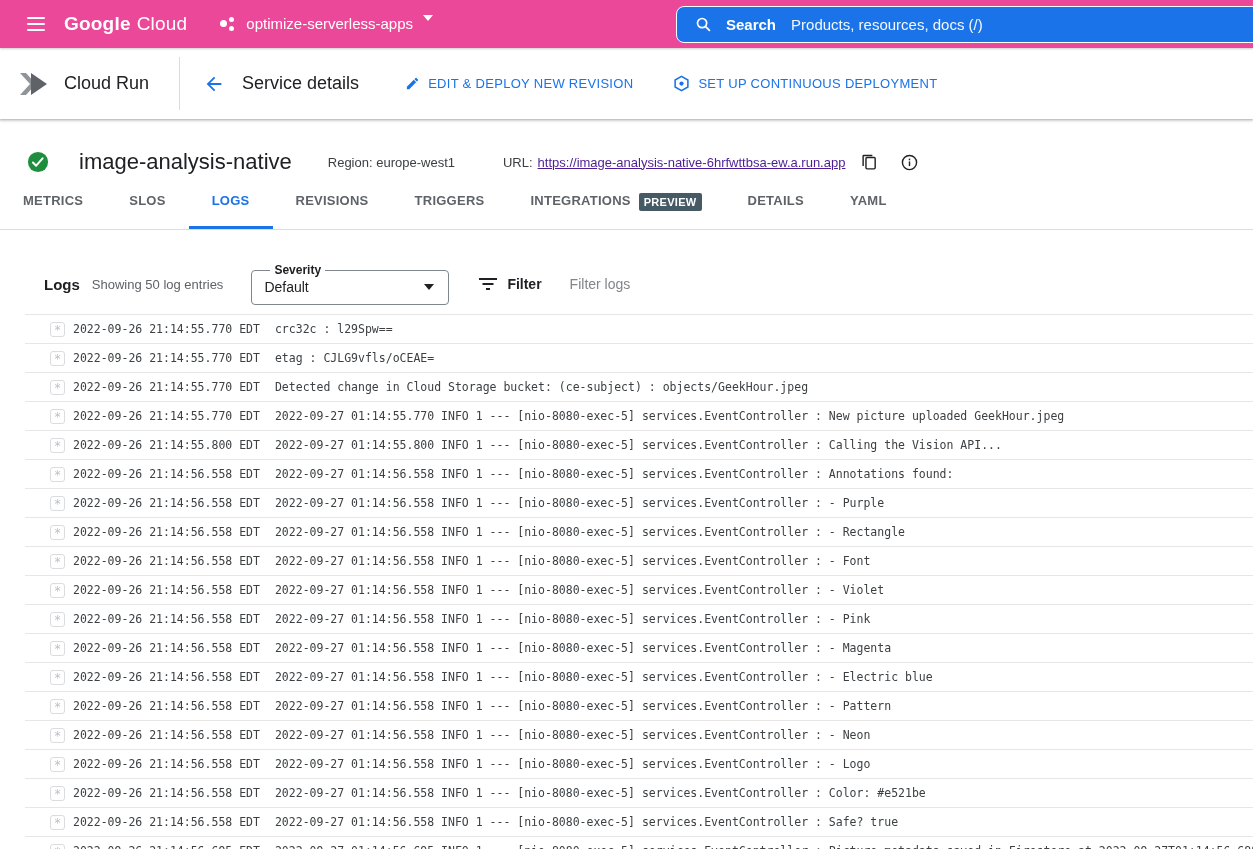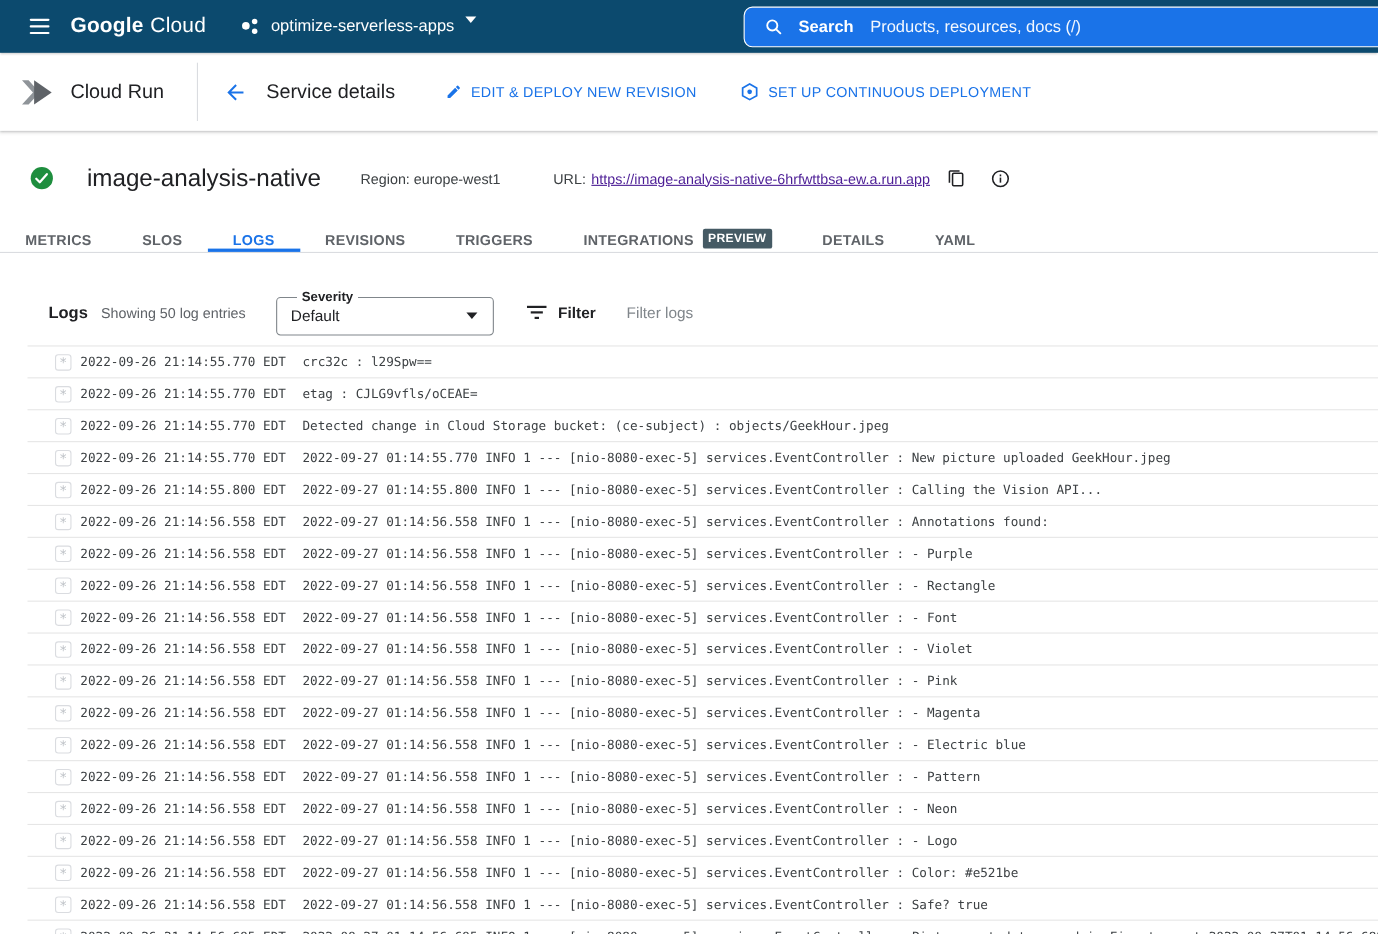--- a/index.html
+++ b/index.html
@@ -1,21 +1,21 @@
 <!DOCTYPE html>
 <html><head>
 <meta charset="utf-8">
 <style>
   * { box-sizing: border-box; margin: 0; padding: 0; }
   html,body { width:1253px; height:849px; overflow:hidden; background:#fff;
     font-family:"Liberation Sans", sans-serif; }
   body { position:relative; }
 
   
-  .topbar { position:relative; height:48px; background:#0c4a6e; display:flex;
+  .topbar { position:relative; height:48px; background:#ec4899; display:flex;
     align-items:center; padding-left:16px; box-shadow:0 1px 2px rgba(0,0,0,.2); z-index:5; }
   .hamburger { width:40px; height:40px; display:flex; flex-direction:column; gap:4px;
     justify-content:center; align-items:center; cursor:pointer; }
   .hamburger span { display:block; width:18px; height:2px; background:#fff; border-radius:1px; }
   .gc-logo { display:flex; align-items:baseline; margin-left:8px; color:#fff; font-size:19px; letter-spacing:.2px; }
   .gc-logo .g1 { font-weight:700; }
   .gc-logo .g2 { font-weight:400; margin-left:6px; }
   .proj { display:flex; align-items:flex-start; margin-left:32px; color:#fff; font-size:15px; cursor:pointer; }
   .proj-icon { width:18px; height:18px; position:relative; margin-right:9px; }
   .proj-icon i { position:absolute; background:#fff; border-radius:50%; }
@@ -52,21 +52,21 @@
   .svc-meta { font-size:13px; color:#3c4043; margin-left:36px; }
   .svc-url-label { font-size:13px; color:#3c4043; margin-left:48px; }
   .svc-url { font-size:13px; color:#4c1d95; text-decoration:underline; margin-left:5px; }
   .icon-btn { background:none; border:none; cursor:pointer; display:flex; align-items:center;
     justify-content:center; width:24px; height:24px; }
   .copy-btn { margin-left:12px; }
   .info-btn { margin-left:16px; }
 
   
   .tabs { display:flex; margin-top:18px; border-bottom:1px solid #dadce0; padding-left:0; }
-  .tab { display:flex; align-items:flex-end; gap:8px; padding:0 23px; height:36px; cursor:pointer;
+  .tab { display:flex; align-items:flex-start; gap:8px; padding:0 23px; height:36px; cursor:pointer;
     font-size:13px; font-weight:700; letter-spacing:.25px; color:#5f6368; border-bottom:3px solid transparent; }
   .tab.active { color:#1a73e8; border-bottom-color:#1a73e8; }
   .tab .badge { background:#455a64; color:#fff; font-size:11px; font-weight:700;
     padding:3px 5px; border-radius:2px; letter-spacing:.3px; }
 
   
   .logbar { display:flex; align-items:center; padding-left:44px; margin-top:26px; height:56px; }
   .logs-title { font-size:15px; font-weight:700; color:#202124; }
   .logs-sub { font-size:13px; color:#5f6368; margin-left:12px; }
   .sev { margin-left:28px; width:198px; border:1px solid #80868b; border-radius:4px;

